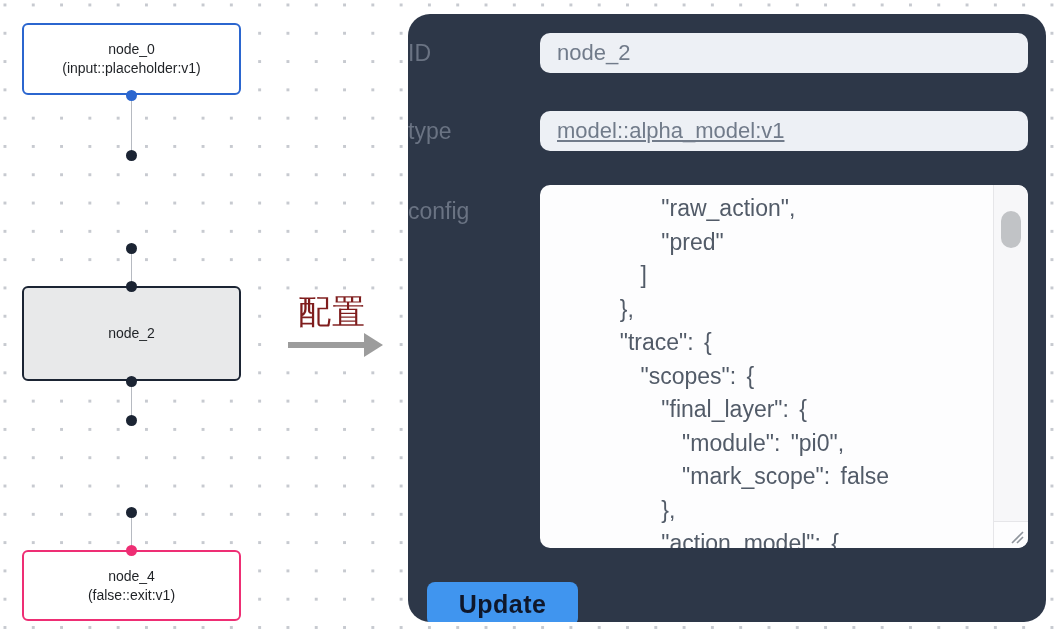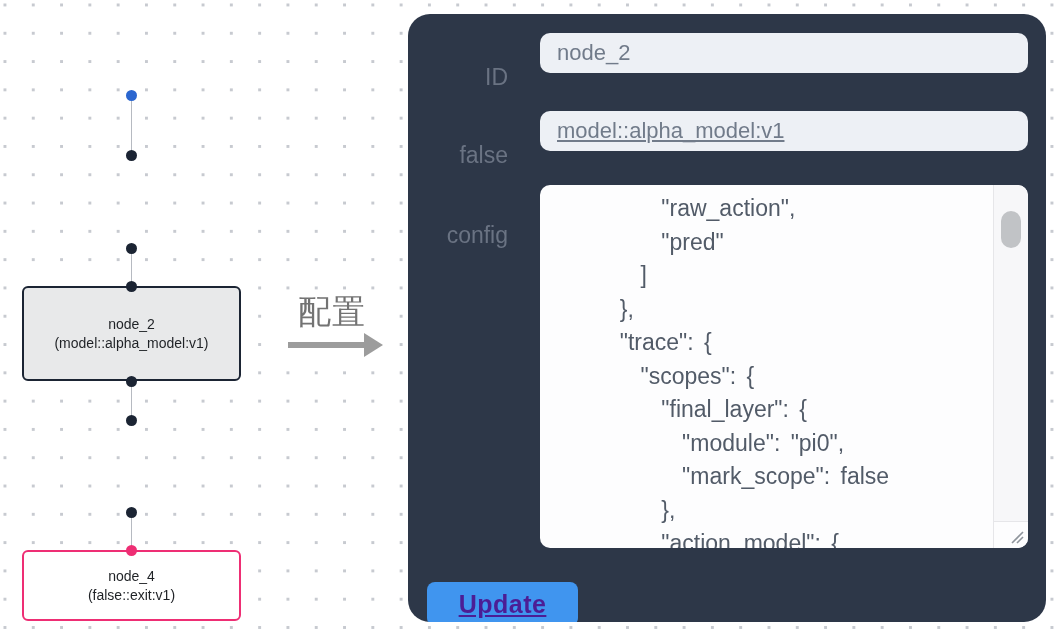--- a/index.html
+++ b/index.html
@@ -29,36 +29,36 @@
     position:absolute; left:126px; width:11px; height:11px; border-radius:50%;
     background:#1b2433; z-index:3;
   }
   .handle-blue { background:#2b66cf; }
   .handle-pink { background:#ee2e74; }
 
   
   .transition { position:absolute; left:282px; top:292px; width:112px; height:72px; background:#ffffff; }
   .transition-label {
     position:absolute; left:16px; top:2px; font-size:33px; line-height:36px;
-    color:#737373; letter-spacing:1px;
+    color:#7f1d1d; letter-spacing:1px;
   }
   .arrow-shaft { position:absolute; left:6px; top:50px; width:77px; height:6px; background:#9c9c9c; }
   .arrow-head {
     position:absolute; left:82px; top:41px; width:0; height:0;
     border-left:19px solid #9c9c9c; border-top:12px solid transparent; border-bottom:12px solid transparent;
   }
 
   
   .panel {
     position:absolute; left:408px; top:14px; width:638px; height:608px;
     background:#2d3748; border-radius:22px; overflow:hidden;
   }
   .field-label {
-    position:absolute; left:0; width:100px; text-align:right;
-    color:#6a7383; font-size:23px; line-height:27px;margin-top:24px;
+    position:absolute; left:0; width:100px; 
+    color:#6a7383; font-size:23px; line-height:27px;
   }
   .lbl-id { top:26px; }
   .lbl-type { top:104px; }
   .lbl-config { top:184px; }
   .panel-input {
     position:absolute; left:132px; width:488px; height:40px; border:none; outline:none;
     background:#edf0f5; border-radius:10px; padding:0 17px;
     font-family:"Liberation Sans", sans-serif; font-size:22px; color:#717b8a;
   }
   .input-id { top:19px; }
@@ -83,37 +83,40 @@
     background:#c1c3c6; border-radius:10px;
   }
   .resize-corner {
     position:absolute; right:0; bottom:0; width:35px; height:27px;
     background:#fdfdfe; border-left:1px solid #e6e6e9; border-top:1px solid #e6e6e9;
     display:flex; align-items:flex-end; justify-content:flex-end; padding:4px;
   }
   .update-btn {
     position:absolute; left:19px; top:568px; width:151px; height:44px;
     background:#4095ef; border:none; border-radius:8px; cursor:pointer;
-    color:#4c1d95; font-family:"Liberation Sans", sans-serif;
-    font-size:25px; font-weight:bold; letter-spacing:0.5px;text-decoration:underline;
+    color:#0f172a; font-family:"Liberation Sans", sans-serif;
+    font-size:25px; font-weight:bold; letter-spacing:0.5px;
   }
 </style>
 </head>
 <body>
 
 <div class="stage">
 
   <div class="edge" style="top:95px;height:60px;"></div>
   <div class="edge" style="top:248px;height:38px;"></div>
   <div class="edge" style="top:381px;height:39px;"></div>
   <div class="edge" style="top:512px;height:38px;"></div>
 
+  <div class="node node-input" style="top:23px;height:72px;">
+    <div class="node-name">node_0</div>
+    <div class="node-type">(input::placeholder:v1)</div>
+  </div>
   <div class="node node-selected" style="top:286px;height:95px;">
     <div class="node-name">node_2</div>
-    <div class="node-type">(model::alpha_model:v1)</div>
   </div>
   <div class="node node-output" style="top:550px;height:71px;">
     <div class="node-name">node_4</div>
     <div class="node-type">(false::exit:v1)</div>
   </div>
 
   <div class="handle handle-blue" style="top:89.5px;"></div>
   <div class="handle" style="top:149.5px;"></div>
   <div class="handle" style="top:242.5px;"></div>
   <div class="handle" style="top:280.5px;"></div>
@@ -124,21 +127,21 @@
 
   <div class="transition">
     <div class="transition-label">配置</div>
     <div class="arrow-shaft"></div>
     <div class="arrow-head"></div>
   </div>
 
   <div class="panel">
     <div class="field-label lbl-id">ID</div>
     <input class="panel-input input-id" type="text" value="node_2" style="">
-    <div class="field-label lbl-type">false</div>
+    <div class="field-label lbl-type">type</div>
     <input class="panel-input input-type" type="text" value="model::alpha_model:v1" style="">
     <div class="field-label lbl-config">config</div>
 
     <div class="config-area">
       <div class="config-text">      "raw_action",
       "pred"
     ]
   },
   "trace": {
     "scopes": {

